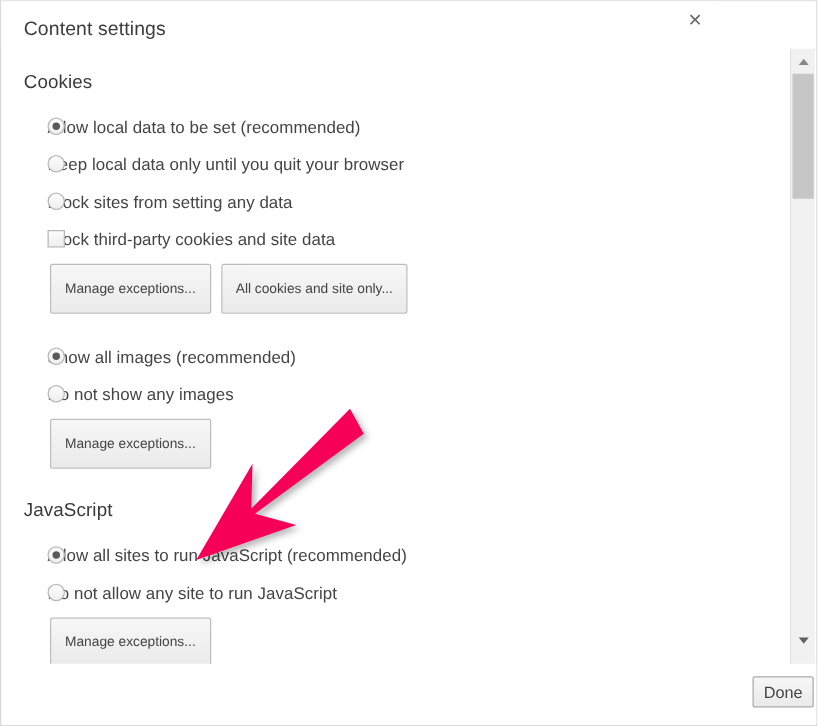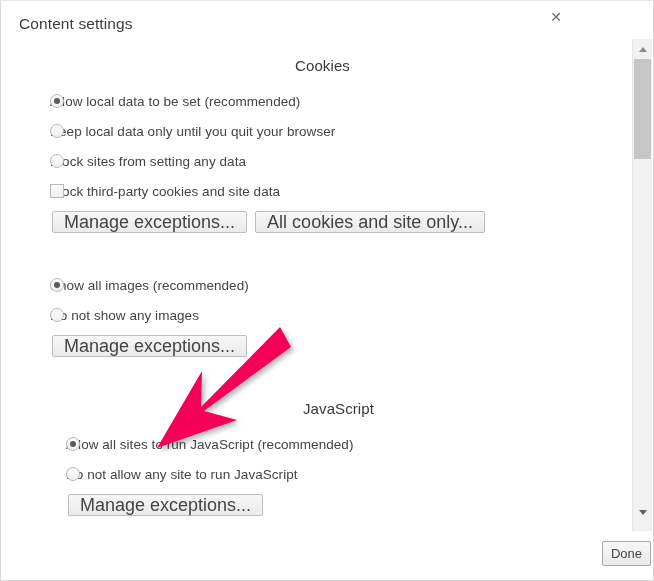--- a/index.html
+++ b/index.html
@@ -59,23 +59,22 @@
     position: absolute;
     left: 1px; top: 37px;
     width: 631px;
     height: 495px;
     background: #ffffff;
     overflow: hidden;
   }
 
   .section {
     position: absolute;
-    left: 12px;
+    left: 0;
     width: 600px;
-    text-align: center;
   }
   .section-heading {
     font-size: 15px;
     color: #3a3a3a;
     margin: 0 0 0 17px;
     letter-spacing: .1px;
     white-space: nowrap;
   }
 
   .option-row {
@@ -127,27 +126,27 @@
     cursor: pointer;
   }
 
   
   .btn-row {
     padding-left: 38px;
     display: flex;
     gap: 8px;
   }
   .btn {
-    height: 22px;
+    height: 40px;
     box-sizing: border-box;
     padding: 0 11px;
     display: inline-flex;
     align-items: center;
     justify-content: center;
-    font-size: 18px;
+    font-size: 11px;
     color: #444444;
     background: linear-gradient(#f7f7f7, #eaeaea);
     border: 1px solid #bdbdbd;
     border-radius: 2px;
     cursor: pointer;
     white-space: nowrap;
     font-family: "Liberation Sans", sans-serif;
   }
 
   
@@ -270,21 +269,21 @@
           </div>
           <div class="option-row">
             <span class="radio"></span>
             <span class="option-label">Do not show any images</span>
           </div>
         </div>
         <div class="btn-row" style="margin-top: 5px;">
           <div class="btn">Manage exceptions...</div>
         </div>
       </div>
-      <div class="section" style="top: 362px; padding-left: 16px;">
+      <div class="section" style="top: 362px;">
         <div class="section-heading">JavaScript</div>
         <div style="margin-top: 12px;">
           <div class="option-row">
             <span class="radio checked"></span>
             <span class="option-label">Allow all sites to run JavaScript (recommended)</span>
           </div>
           <div class="option-row">
             <span class="radio"></span>
             <span class="option-label">Do not allow any site to run JavaScript</span>
           </div>

